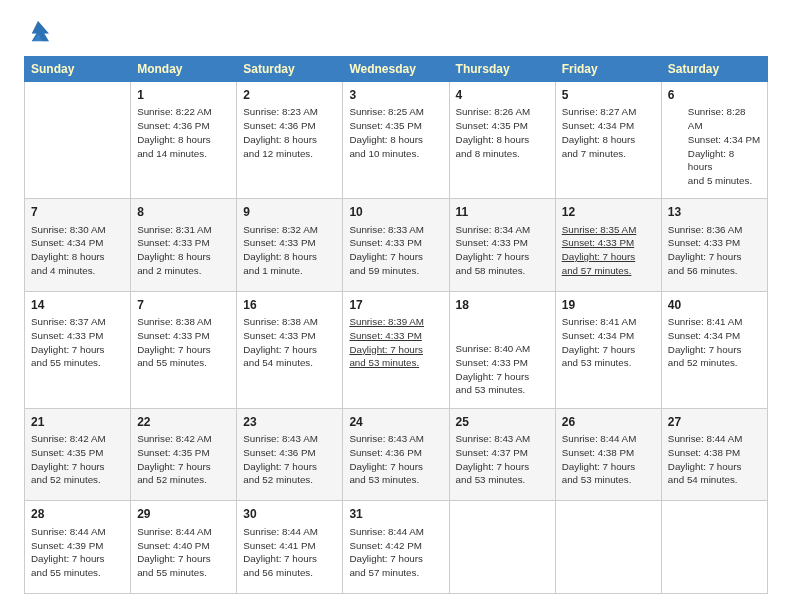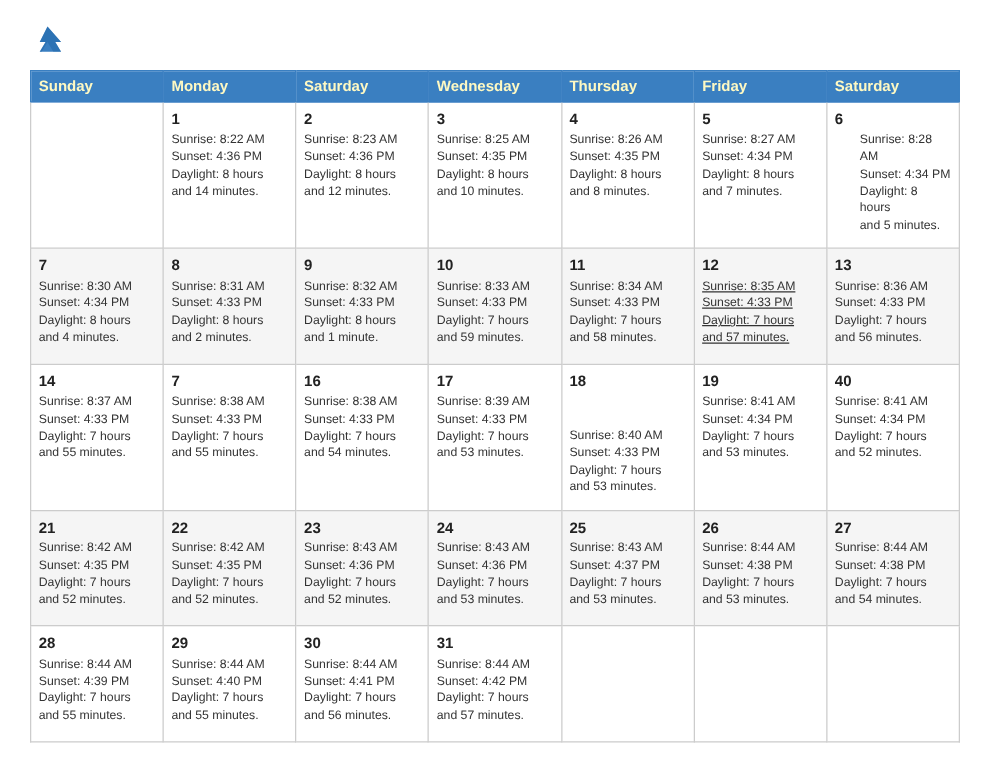--- a/index.html
+++ b/index.html
@@ -245,21 +245,21 @@
           </td>
           <td>
             <span class="day-number">16</span>
             <div class="day-info" style="white-space: pre-line;">Sunrise: 8:38 AM
 Sunset: 4:33 PM
 Daylight: 7 hours
 and 54 minutes.</div>
           </td>
           <td>
             <span class="day-number">17</span>
-            <div class="day-info" style="white-space: pre-line;">Sunrise: 8:39 AM
+            <div class="day-info" style="white-space: pre-line; text-decoration: underline;">Sunrise: 8:39 AM
 Sunset: 4:33 PM
 Daylight: 7 hours
 and 53 minutes.</div>
           </td>
           <td>
             <span class="day-number">18</span>
             <div class="day-info" style="white-space: pre-line; margin-top: 28px;">Sunrise: 8:40 AM
 Sunset: 4:33 PM
 Daylight: 7 hours
 and 53 minutes.</div>

